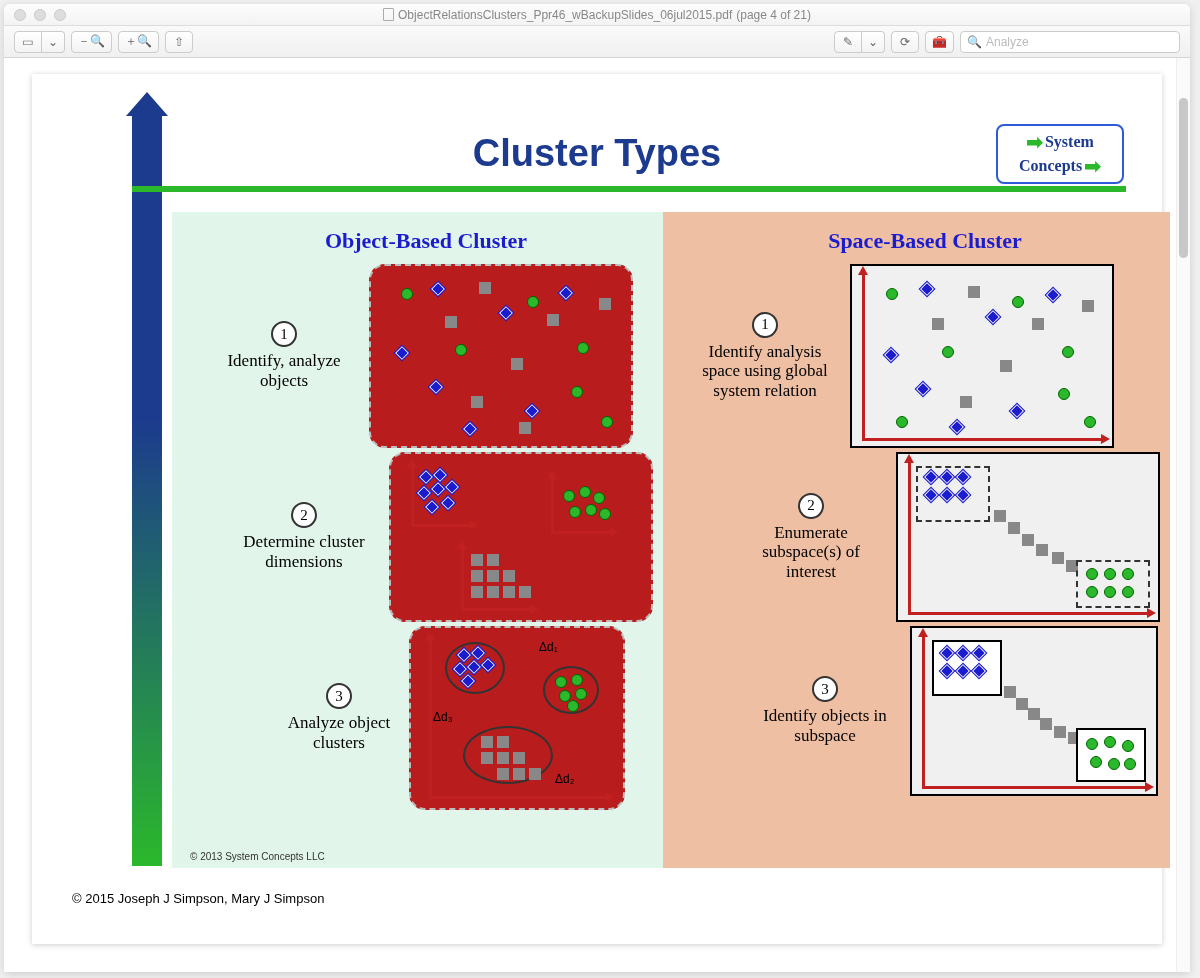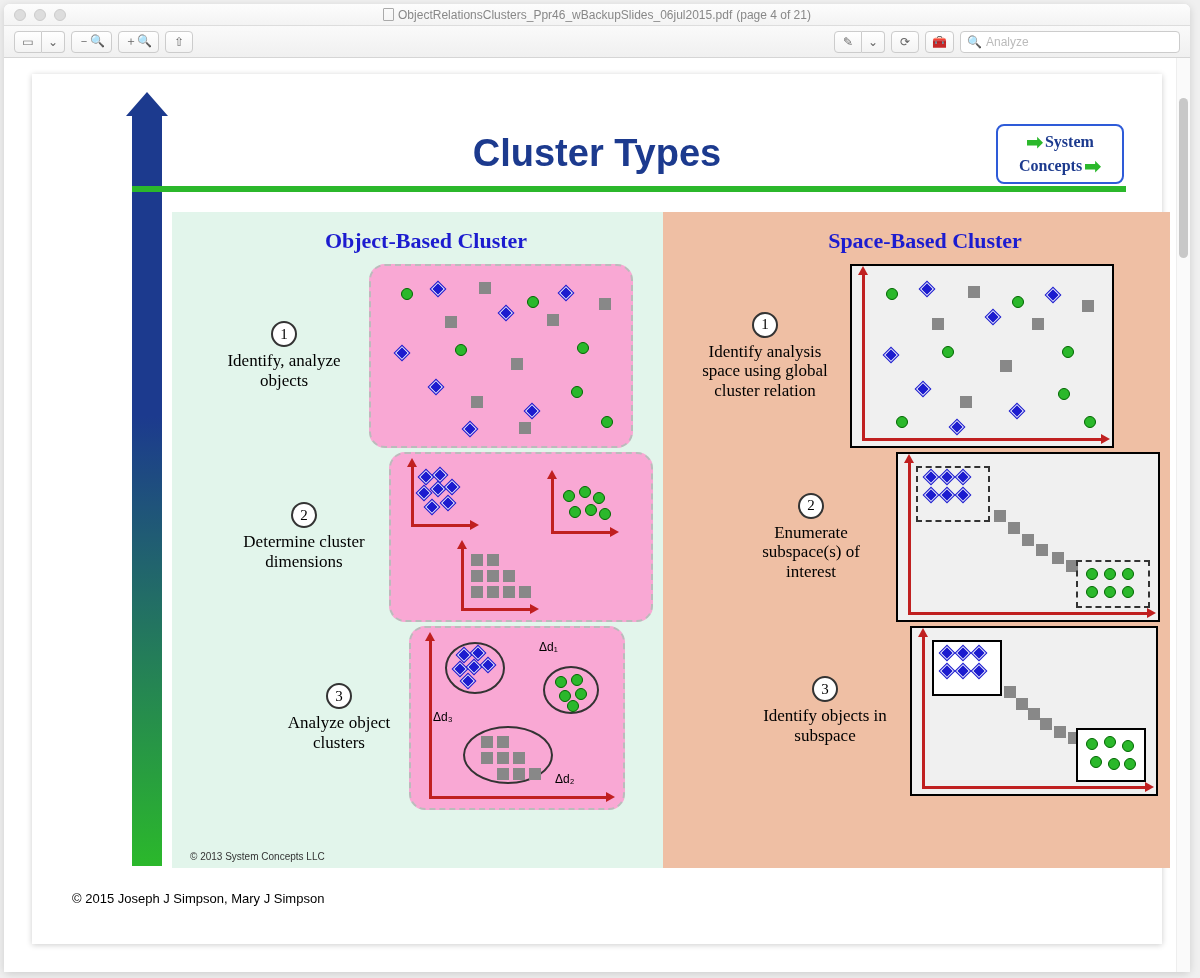--- a/index.html
+++ b/index.html
@@ -34,21 +34,21 @@
 .panels { position: absolute; top: 138px; left: 140px; right: 40px; bottom: 76px; display: flex;}
 .panel { flex: 1; padding: 16px 10px 8px 27px; position: relative;}
 .panel-left { background: #e2f5eb; }
 .panel-right { background: #efbfa4; }
 .panel-title { text-align: center; font-family: "Comic Sans MS", cursive; font-weight: bold; font-size: 22px; color: #1c1ccf; margin-bottom: 10px;}
 .copyright-inner { position: absolute; left: 18px; bottom: 6px; font-size: 10px; color: #333;}
 .copyright-outer { position: absolute; left: 40px; bottom: 38px; font-size: 13px; color: #000;}
 .step-block { display: flex; align-items: center; gap: 10px; margin: 4px 0;}
 .step-text { width: 150px; text-align: center; font-family: "Comic Sans MS", cursive; font-size: 17px; line-height: 1.15;}
 .step-num { width: 26px; height: 26px; border: 2px solid #333; border-radius: 50%; display: inline-flex; align-items: center; justify-content: center; font-size: 15px; margin: 0 auto 4px auto; background: #fff;}
-.diagram { background: #f9a8d4; border: 2px dashed #bbb; border-radius: 16px; position: relative;}
+.diagram { background: #b91c1c; border: 2px dashed #bbb; border-radius: 16px; position: relative;}
 .diagram-solid { background: #f0f0f0; border: 2px solid #000; border-radius: 0; position: relative;}
 .dia-a { width: 264px; height: 184px; }
 .dia-b { width: 264px; height: 170px; }
 .dia-c { width: 216px; height: 184px; }
 .green-dot { width: 12px; height: 12px; border-radius: 50%; background: #2bb82b; border: 1px solid #060; position: absolute;}
 .grey-sq { width: 12px; height: 12px; background: #888; position: absolute;}
 .blue-dia { width: 10px; height: 10px; background: #1c1ccf; transform: rotate(45deg); position: absolute; border:1px solid #fff; outline:1px solid #1c1ccf;}
 .x-ax, .y-ax { position: absolute; background: #c02020;}
 .x-ax::after, .y-ax::after { content:""; position:absolute; width:0; height:0;}
 .x-ax { height: 3px; }
@@ -228,21 +228,21 @@
 
           <div class="copyright-inner">© 2013 System Concepts LLC</div>
         </div>
 
         <div class="panel panel-right">
           <div class="panel-title">Space-Based Cluster</div>
 
           <div class="step-block">
             <div class="step-text">
               <div class="step-num">1</div>
-              <div>Identify analysis space using global cluster relation</div>
+              <div>Identify analysis space using global system relation</div>
             </div>
             <div class="diagram-solid dia-a">
               <div class="y-ax" style="left:10px;top:8px;height:166px"></div>
               <div class="x-ax" style="left:10px;top:172px;width:240px"></div>
               <div class="green-dot" style="left:34px;top:22px"></div>
                 <div class="blue-dia" style="left:70px;top:18px"></div>
                 <div class="grey-sq" style="left:116px;top:20px"></div>
               <div class="green-dot" style="left:160px;top:30px"></div>
                 <div class="blue-dia" style="left:196px;top:24px"></div>
                 <div class="grey-sq" style="left:230px;top:34px"></div>

